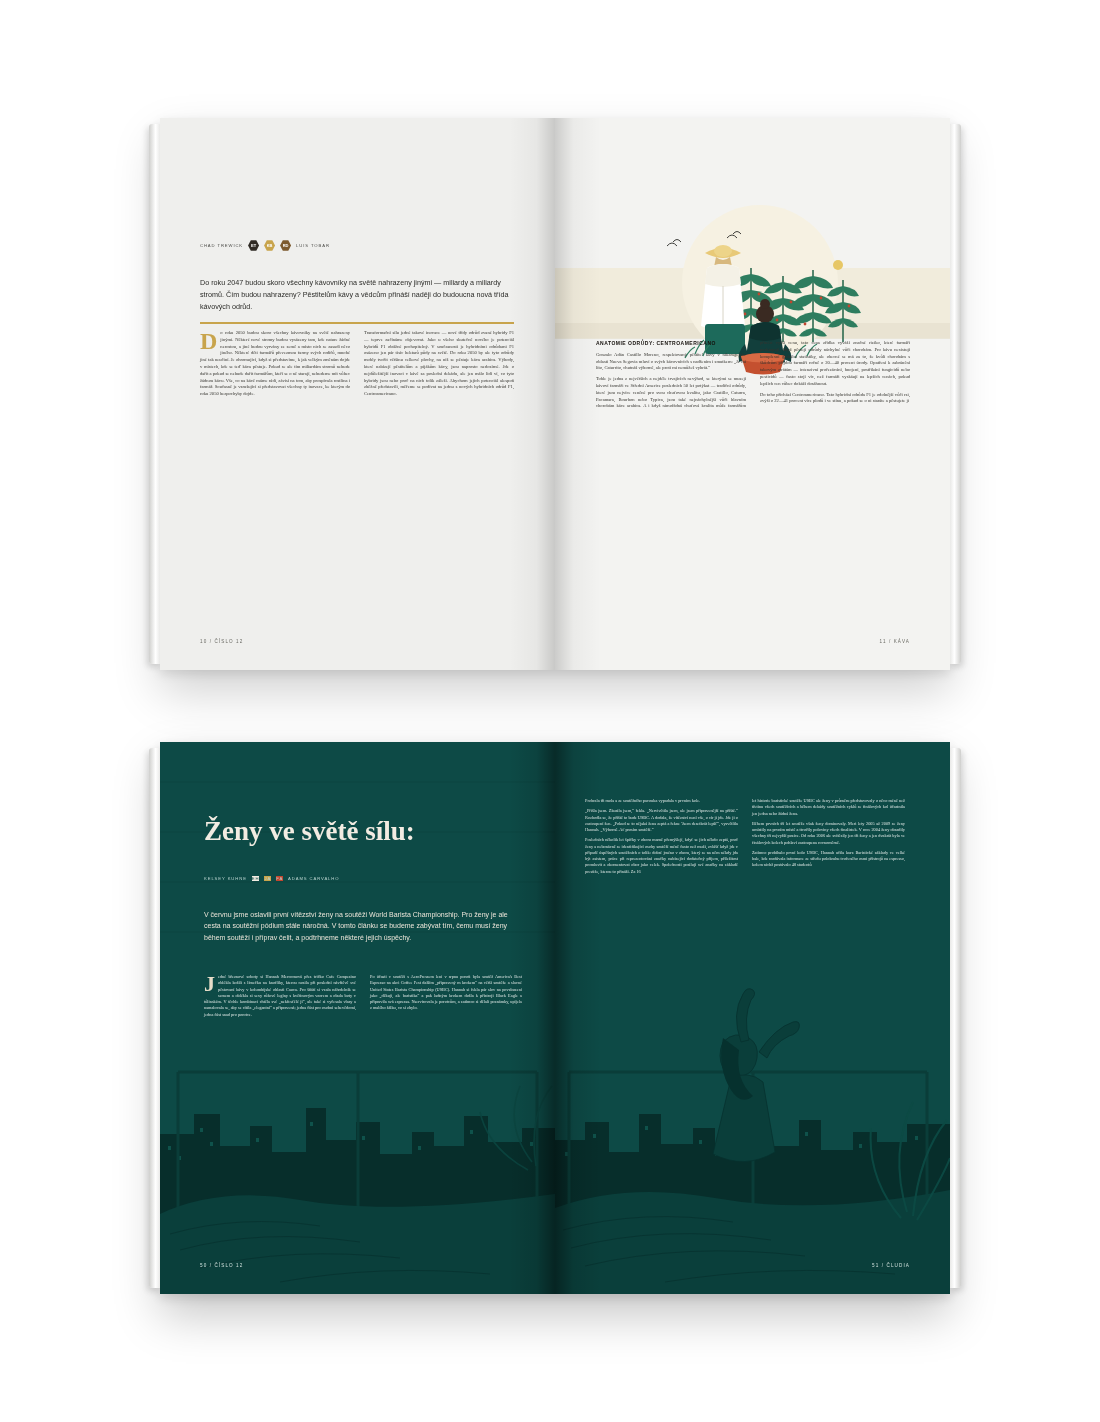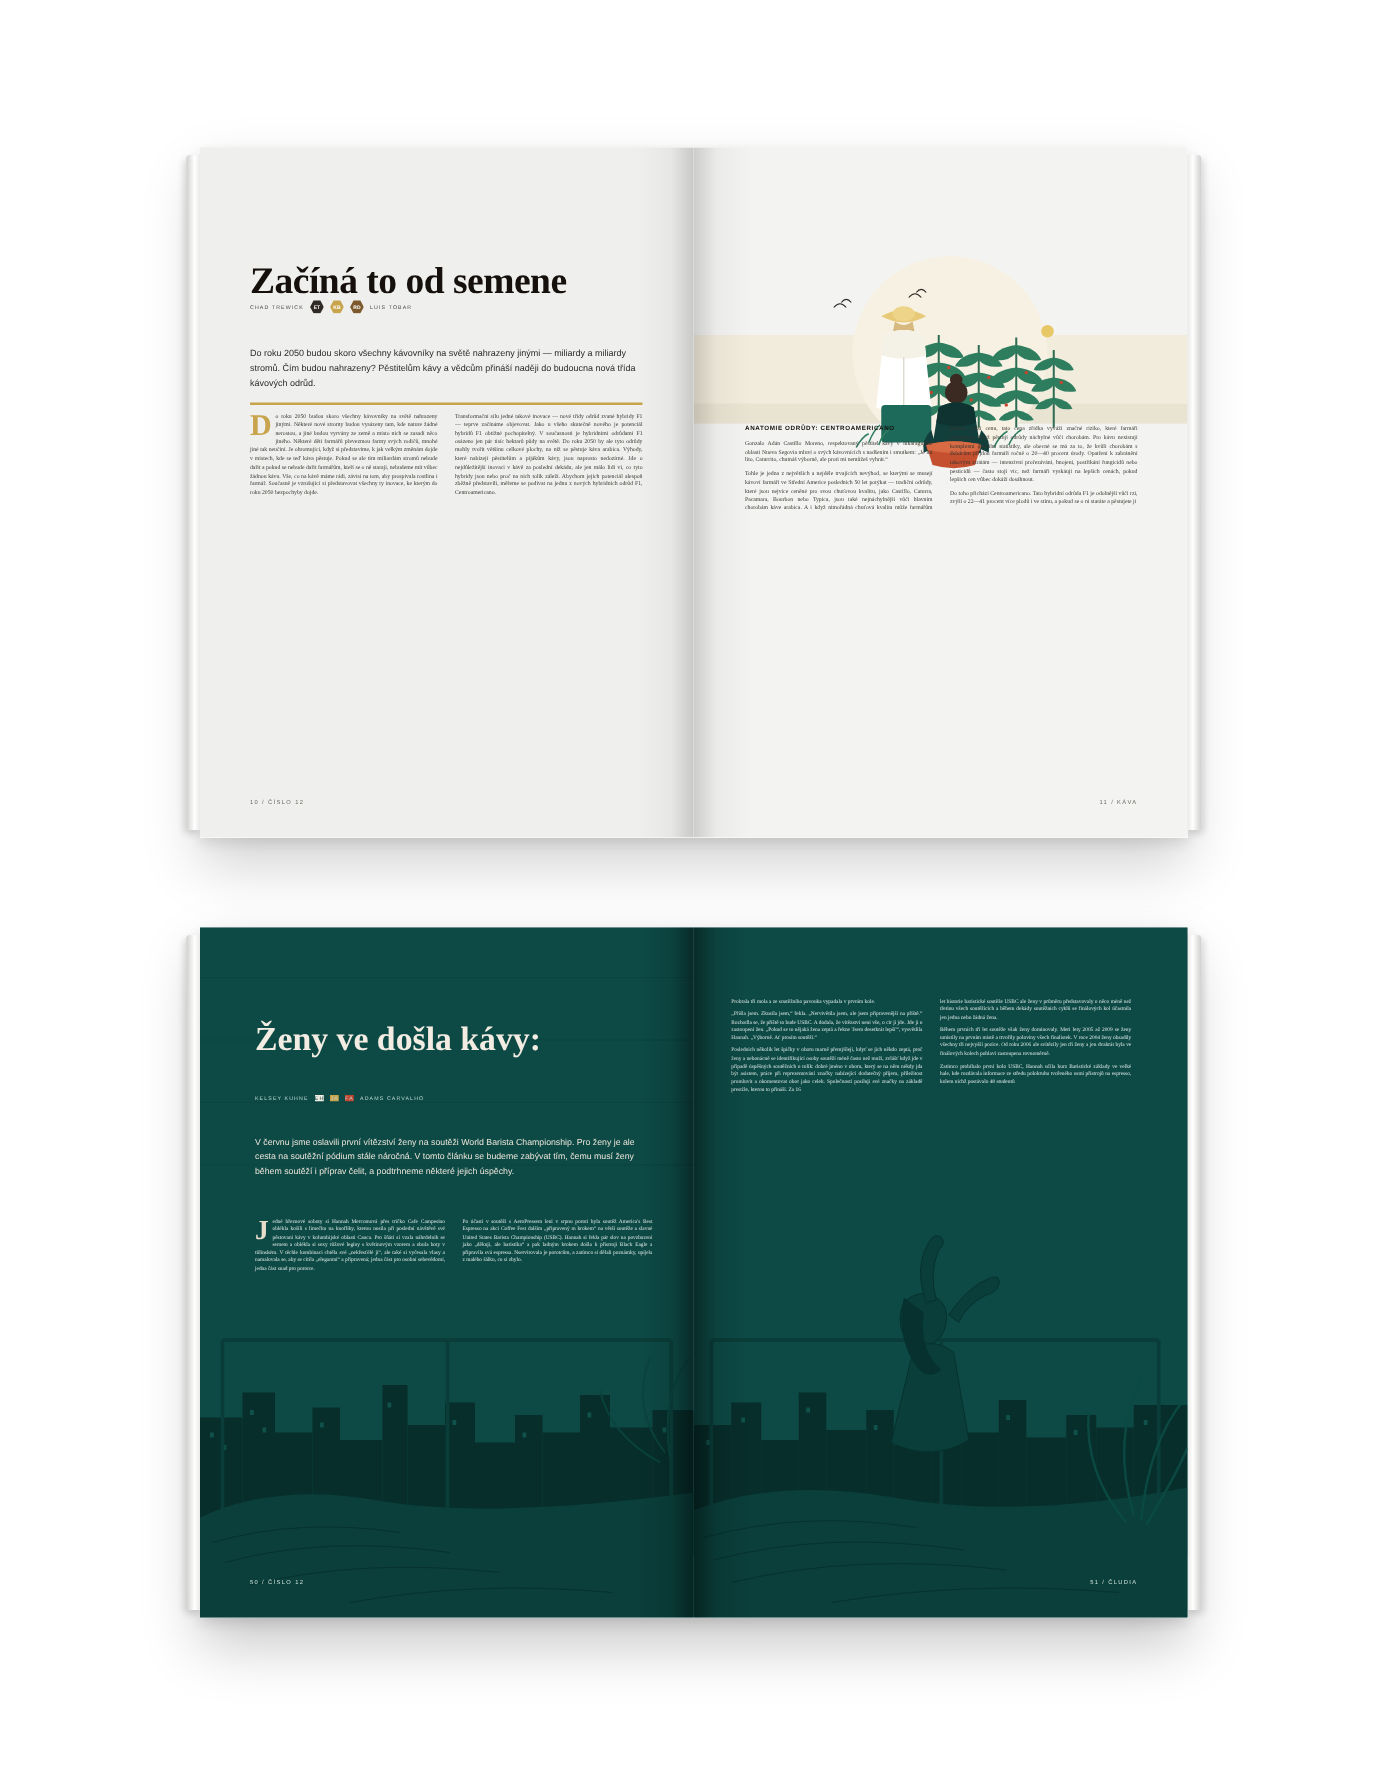--- a/index.html
+++ b/index.html
@@ -189,31 +189,30 @@
 </style>
 </head>
 <body>
 
 <div class="spread" id="spread-top">
 
   <div class="edge-left"></div>
   <div class="edge-right"></div>
 
   <div class="page light">
-    <h1 class="a1-title">Začíná to od semene</h1>
 
     <div class="byline">
       <span>CHAD TREWICK</span>
       <span class="chip hex" style="background:#2f2a24">ET</span>
       <span class="chip hex" style="background:#c8a44c">KB</span>
       <span class="chip hex" style="background:#7c5a2e">RD</span>
       <span>LUIS TOBAR</span>
     </div>
 
-    <p class="a1-deck">Do roku 2050 budou skoro všechny kávovníky na světě nahrazeny jinými — miliardy a miliardy stromů. Čím budou nahrazeny? Pěstitelům kávy a vědcům přináší naději do budoucna nová třída kávových odrůd.</p>
+    <p class="a1-deck">Do roku 2047 budou skoro všechny kávovníky na světě nahrazeny jinými — miliardy a miliardy stromů. Čím budou nahrazeny? Pěstitelům kávy a vědcům přináší naději do budoucna nová třída kávových odrůd.</p>
     <div class="rule-gold"></div>
 
     <div class="cols2">
       <p class="dropcap">D o roku 2050 budou skoro všechny kávovníky na světě nahrazeny jinými. Některé nové stromy budou vysázeny tam, kde nature žádné nerostou, a jiné budou vyrvány ze země a místo nich se zasadí něco jiného. Některé děti farmářů převezmou farmy svých rodičů, mnohé jiné tak neučiní. Je ohromující, když si představíme, k jak velkým změnám dojde v místech, kde se teď káva pěstuje. Pokud se ale tím miliardám stromů nebude dařit a pokud se nebude dařit farmářům, kteří se o ně starají, nebudeme mít vůbec žádnou kávu. Vše, co na kávě máme rádi, závisí na tom, aby prospívala rostlina i farmář. Současně je vzrušující si představovat všechny ty inovace, ke kterým do roku 2050 bezpochyby dojde.</p>
       <p>Transformační sílu jedné takové inovace — nové třídy odrůd zvané hybridy F1 — teprve začínáme objevovat. Jako u všeho skutečně nového je potenciál hybridů F1 obtížné pochopitelný. V současnosti je hybridními odrůdami F1 osázeno jen pár tisíc hektarů půdy na světě. Do roku 2050 by ale tyto odrůdy mohly tvořit většinu celkové plochy, na níž se pěstuje káva arabica. Výhody, které nabízejí pěstitelům a pijákům kávy, jsou naprosto nedozírné. Jde o nejdůležitější inovaci v kávě za poslední dekádu, ale jen málo lidí ví, co tyto hybridy jsou nebo proč na nich tolik záleží. Abychom jejich potenciál alespoň zběžně představili, měřeme se podívat na jednu z nových hybridních odrůd F1, Centroamericano.</p>
     </div>
 
     <div class="folio left">10 / ČÍSLO 12</div>
     <div class="gutter-l"></div>
   </div>
@@ -400,21 +399,21 @@
       </g>
 
       <g stroke="#0b4540" stroke-width="1.6" fill="none" opacity="0.9">
         <path d="M372 420 q-28 -36 -12 -76"></path>
         <path d="M376 424 q-8 -50 16 -80"></path>
         <path d="M368 428 q-40 -22 -48 -58"></path>
       </g>
     </svg>
 
     <h1 class="a2-title">
-      <span>Ženy ve došla kávy:</span>
+      <span>Ženy ve světě sílu:</span>
     </h1>
 
     <div class="a2-byline">
       <span>KELSEY KUHNE</span>
       <span class="chip hex" style="background:#f2ece2;color:#0d4a46">EH</span>
       <span class="chip hex" style="background:#c8a44c">JA</span>
       <span class="chip hex" style="background:#c2462f">FA</span>
       <span>ADAMS CARVALHO</span>
     </div>
 

